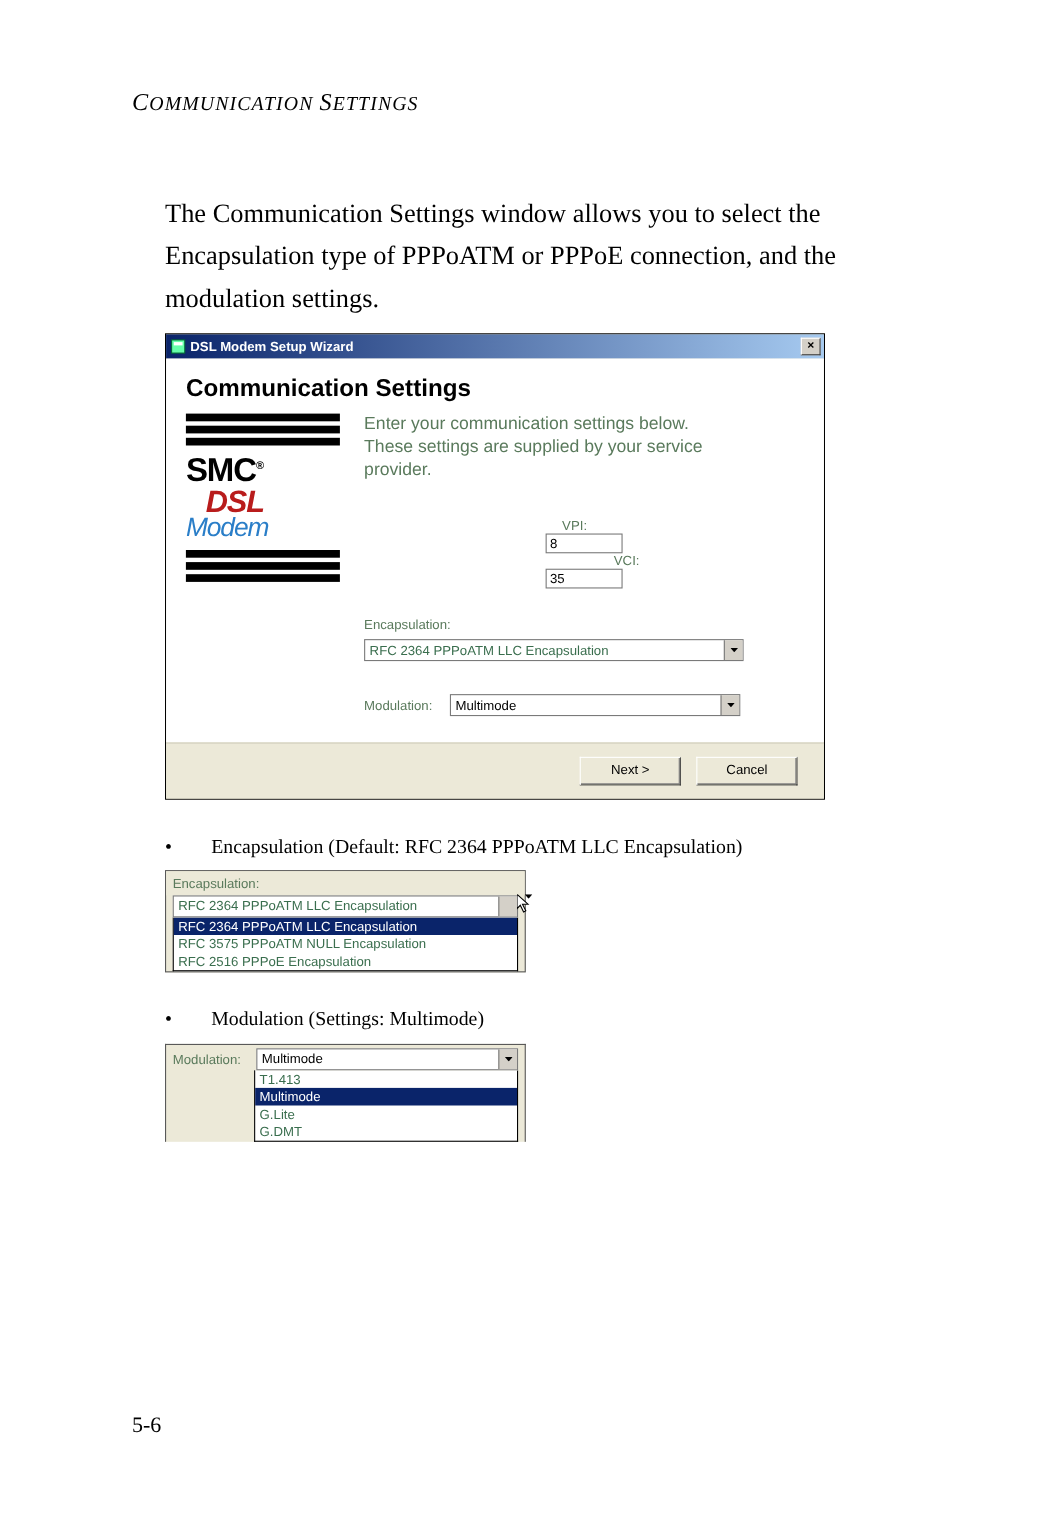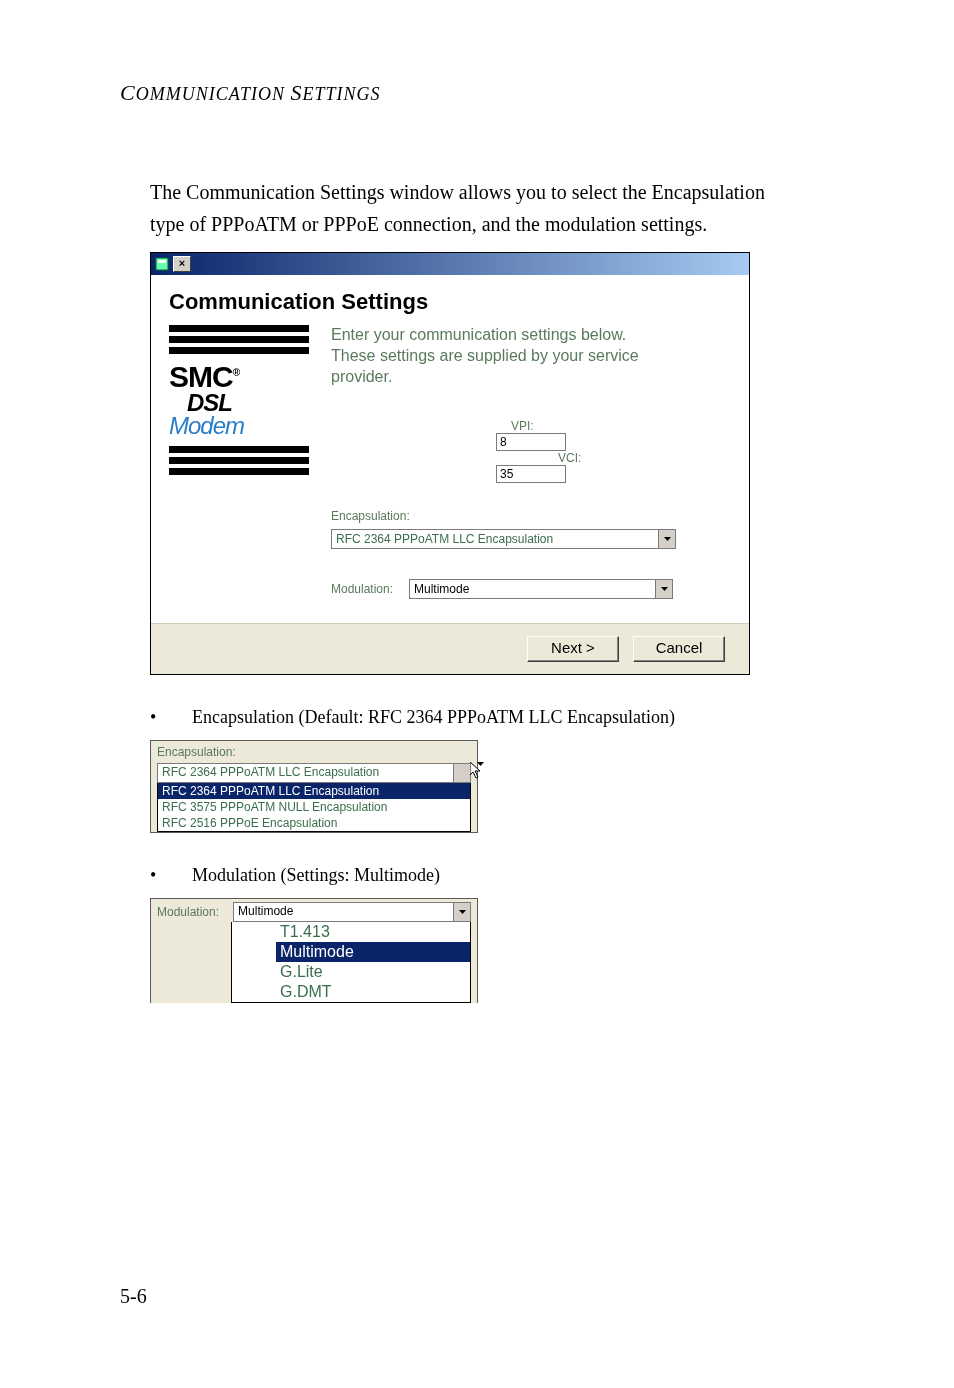--- a/index.html
+++ b/index.html
@@ -22,21 +22,21 @@
     font-size: 18px;
     letter-spacing: 1px;
     color: #000;
     margin-bottom: 70px;
   }
   .header .cap {
     font-size: 22px;
   }
   .intro {
     margin-left: 30px;
-    font-size: 20px;
+    font-size: 24px;
     line-height: 1.6;
     color: #000;
     margin-bottom: 12px;
     width: 640px;
   }
   
   .wizard {
     margin-left: 30px;
     width: 598px;
     border: 1px solid #000;
@@ -117,22 +117,22 @@
     margin-top: 8px;
     letter-spacing: -1px;
   }
   .side-logo .smc sup {
     font-size: 10px;
   }
   .side-logo .dsl {
     font-family: 'Arial Black', Arial, sans-serif;
     font-style: italic;
     font-weight: 900;
-    font-size: 24px;
-    color: #000000;
+    font-size: 28px;
+    color: #b91c1c;
     line-height: 0.9;
     margin-left: 18px;
     letter-spacing: -1px;
   }
   .side-logo .modem {
     font-family: Arial, sans-serif;
     font-style: italic;
     font-size: 24px;
     color: #2a7ec8;
     line-height: 1;
@@ -217,21 +217,21 @@
   .wiz-buttons {
     background: #ece9d8;
     padding: 12px 24px;
     display: flex;
     justify-content: flex-end;
     gap: 14px;
     border-top: 1px solid #d0cdbb;
   }
   .wiz-btn {
     font-family: Tahoma, Arial, sans-serif;
-    font-size: 15px;
+    font-size: 12px;
     color: #000;
     width: 90px;
     height: 24px;
     background: #ece9d8;
     border: 1px solid #404040;
     border-top-color: #fff;
     border-left-color: #fff;
     box-shadow: inset -1px -1px 0 #808080, inset 1px 1px 0 #ece9d8;
     text-align: center;
     line-height: 22px;
@@ -317,23 +317,22 @@
   .mod-list-wrap {
     padding: 0 6px 0 80px;
   }
   .mod-list {
     border: 1px solid #000;
     border-top: none;
     background: #fff;
   }
   .mod-list .li {
     padding: 1px 4px;
-    font-size: 16px;
+    font-size: 12px;
     color: #3a6e4e;
-    margin-left: 44px;
   }
   .mod-list .li.sel {
     background: #0a246a;
     color: #fff;
   }
   .page-num {
     position: absolute;
     bottom: 80px;
     left: 120px;
     font-size: 20px;
@@ -351,20 +350,21 @@
   <div class="intro">The Communication Settings window allows you to select the Encapsulation type of PPPoATM or PPPoE connection, and the modulation settings.</div>
 
   <div class="wizard">
     <div class="titlebar">
       <span class="tb-icon">
         <svg width="14" height="14">
             <rect x="1" y="1" width="12" height="12" fill="#6fa" stroke="#063"></rect>
             <rect x="3" y="3" width="8" height="3" fill="#fff"></rect>
           </svg>
       </span>
+      <span class="tb-title">DSL Modem Setup Wizard</span>
       <span class="tb-close">×</span>
     </div>
     <div class="wiz-body">
       <div class="wiz-heading">Communication Settings</div>
       <div class="wiz-row">
         <div class="side-logo">
           <div class="bars">
               <div class="bar"></div>
               <div class="bar"></div>
               <div class="bar"></div>

